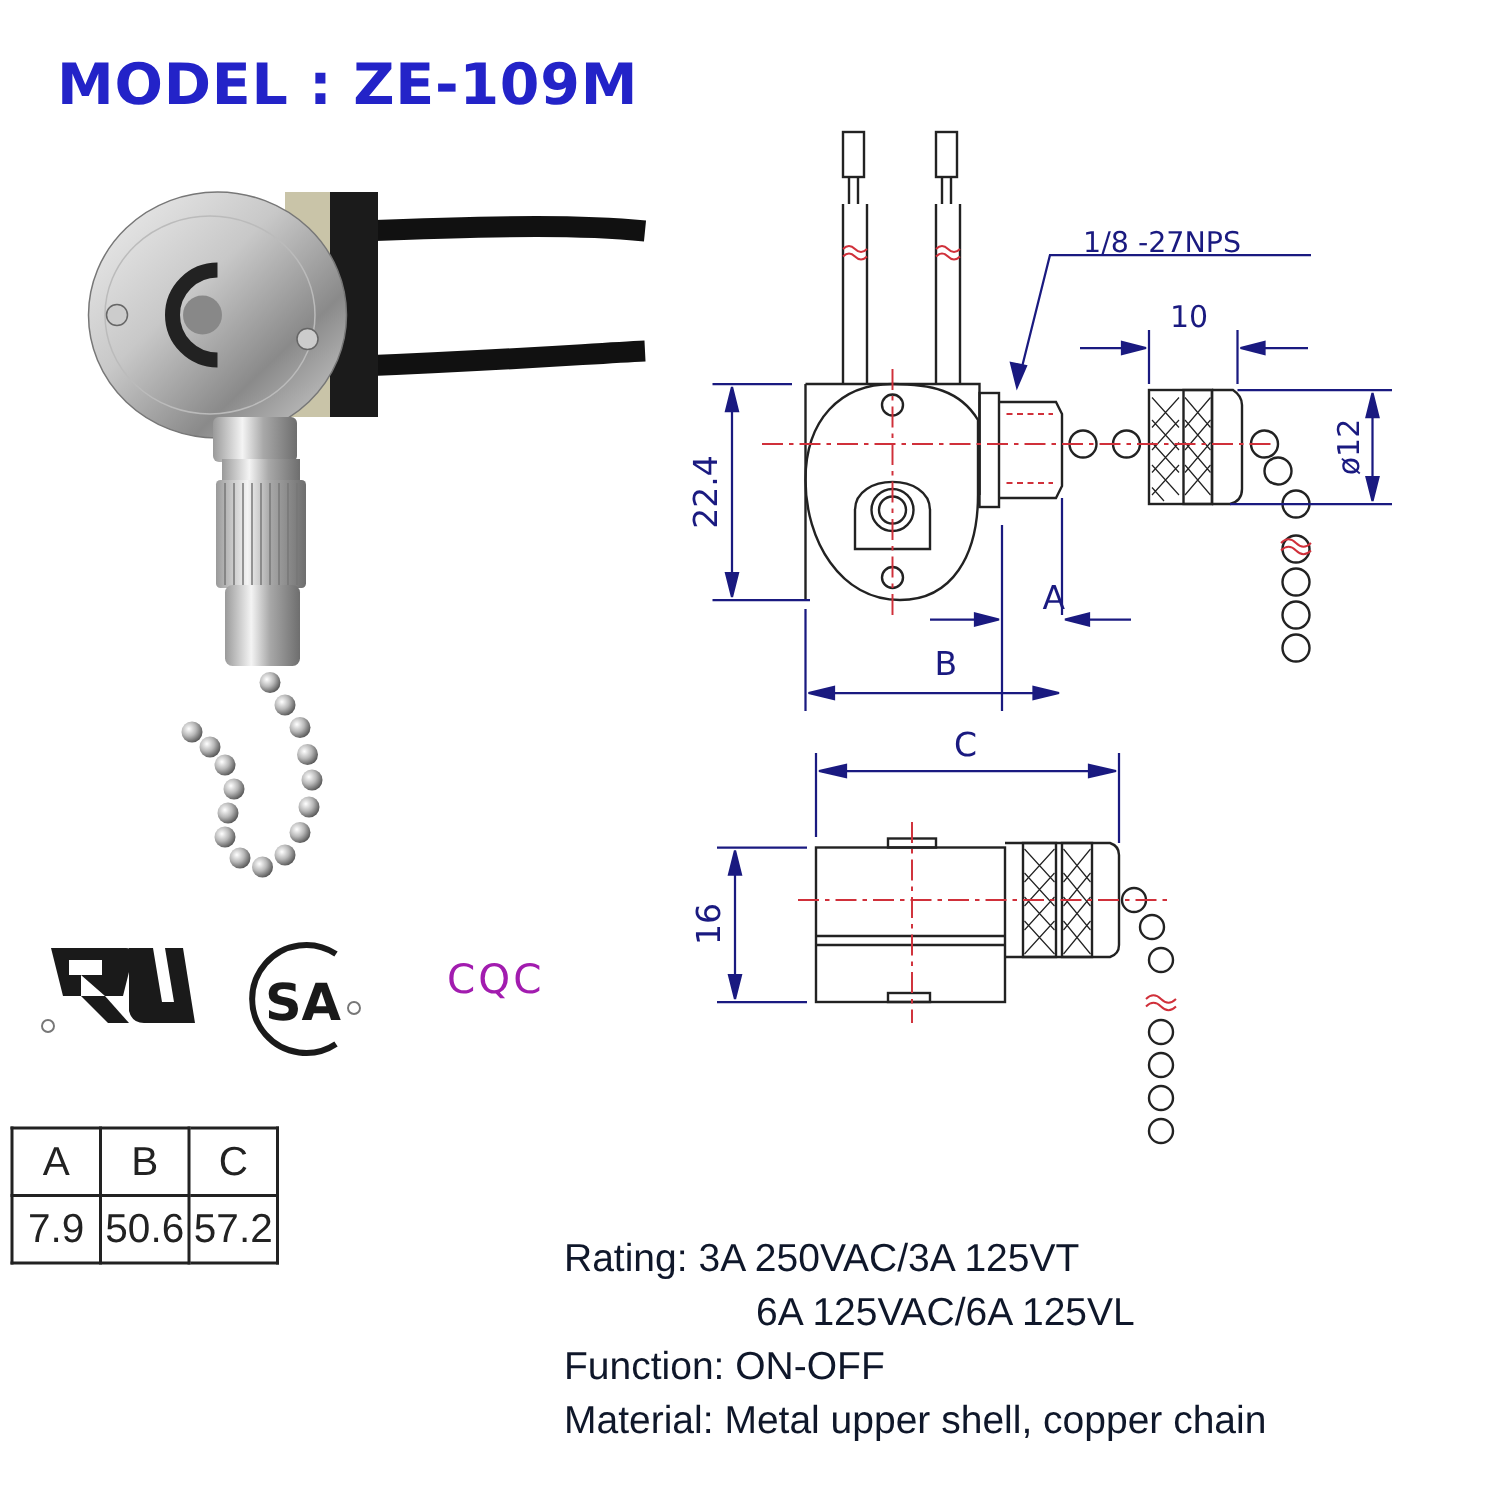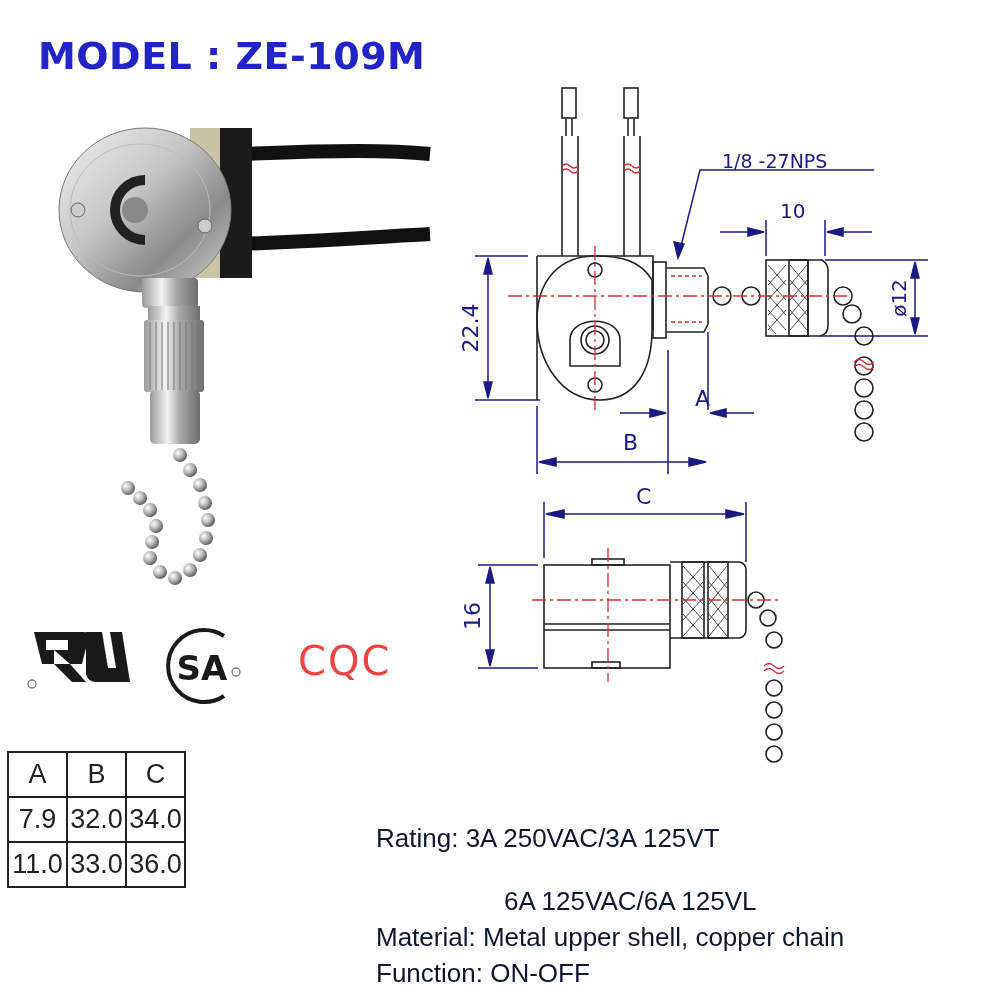--- a/index.html
+++ b/index.html
@@ -6,22 +6,22 @@
   body{width:1000px;height:1000px;position:relative;overflow:hidden;font-family:"Liberation Sans",sans-serif;}
   .title{position:absolute;left:38px;top:34px;font-family:"DejaVu Sans",sans-serif;font-weight:bold;font-size:38px;color:#2323c8;letter-spacing:0.5px;text-align:center;}
   .abs{position:absolute;}
   svg text{font-family:"DejaVu Sans",sans-serif;}
   table.dims{position:absolute;left:7px;top:751px;border-collapse:collapse;}
   table.dims td{border:2px solid #222;width:58px;height:43px;text-align:center;font-size:27px;color:#222;font-family:"Liberation Sans",sans-serif;padding:0 0;}
   table.dims td{width:57px;}
   .specs{position:absolute;left:376px;top:820px;font-size:26px;color:#0f172a;line-height:36px;font-family:"Liberation Sans",sans-serif;}
   .specs .row{white-space:nowrap;}
   .specs .lbl{display:inline-block;}
-  .specs .indent{padding-left:128px;margin-top:27px;}
-  .cqc{position:absolute;left:298px;top:638px;font-size:40px;color:#ef4444;letter-spacing:2px;font-family:"DejaVu Sans",sans-serif;}
+  .specs .indent{padding-left:128px;}
+  .cqc{position:absolute;left:298px;top:638px;font-size:27px;color:#a21caf;letter-spacing:2px;font-family:"DejaVu Sans",sans-serif;}
 </style>
 </head>
 <body>
 
 <div class="title">MODEL : ZE-109M</div>
 
 <svg class="abs" style="left:40px;top:110px" width="420" height="490" viewBox="0 0 420 490">
   <defs>
     <linearGradient id="chrome" x1="0" y1="0" x2="1" y2="1">
       <stop offset="0" stop-color="#f0f0f0"></stop>
@@ -249,40 +249,35 @@
 
 <table class="dims">
   <tbody>
       <tr>
     <td>A</td>
     <td>B</td>
     <td>C</td>
   </tr>
   <tr>
     <td>7.9</td>
-    <td>32.0</td>
-    <td>34.0</td>
-  </tr>
-  <tr>
-    <td>11.0</td>
-    <td>33.0</td>
-    <td>36.0</td>
+    <td>50.6</td>
+    <td>57.2</td>
   </tr>
 </tbody>
   </table>
 
 <div class="specs">
   <div class="row">
     <span class="lbl">Rating:</span>
     <span>3A 250VAC/3A 125VT</span>
   </div>
   <div class="row indent">
     <span>6A 125VAC/6A 125VL</span>
   </div>
   <div class="row">
+    <span class="lbl">Function:</span>
+    <span>ON-OFF</span>
+  </div>
+  <div class="row">
     <span class="lbl">Material:</span>
     <span>Metal upper shell, copper chain</span>
   </div>
-  <div class="row">
-    <span class="lbl">Function:</span>
-    <span>ON-OFF</span>
-  </div>
 </div>
 
 </body></html>

